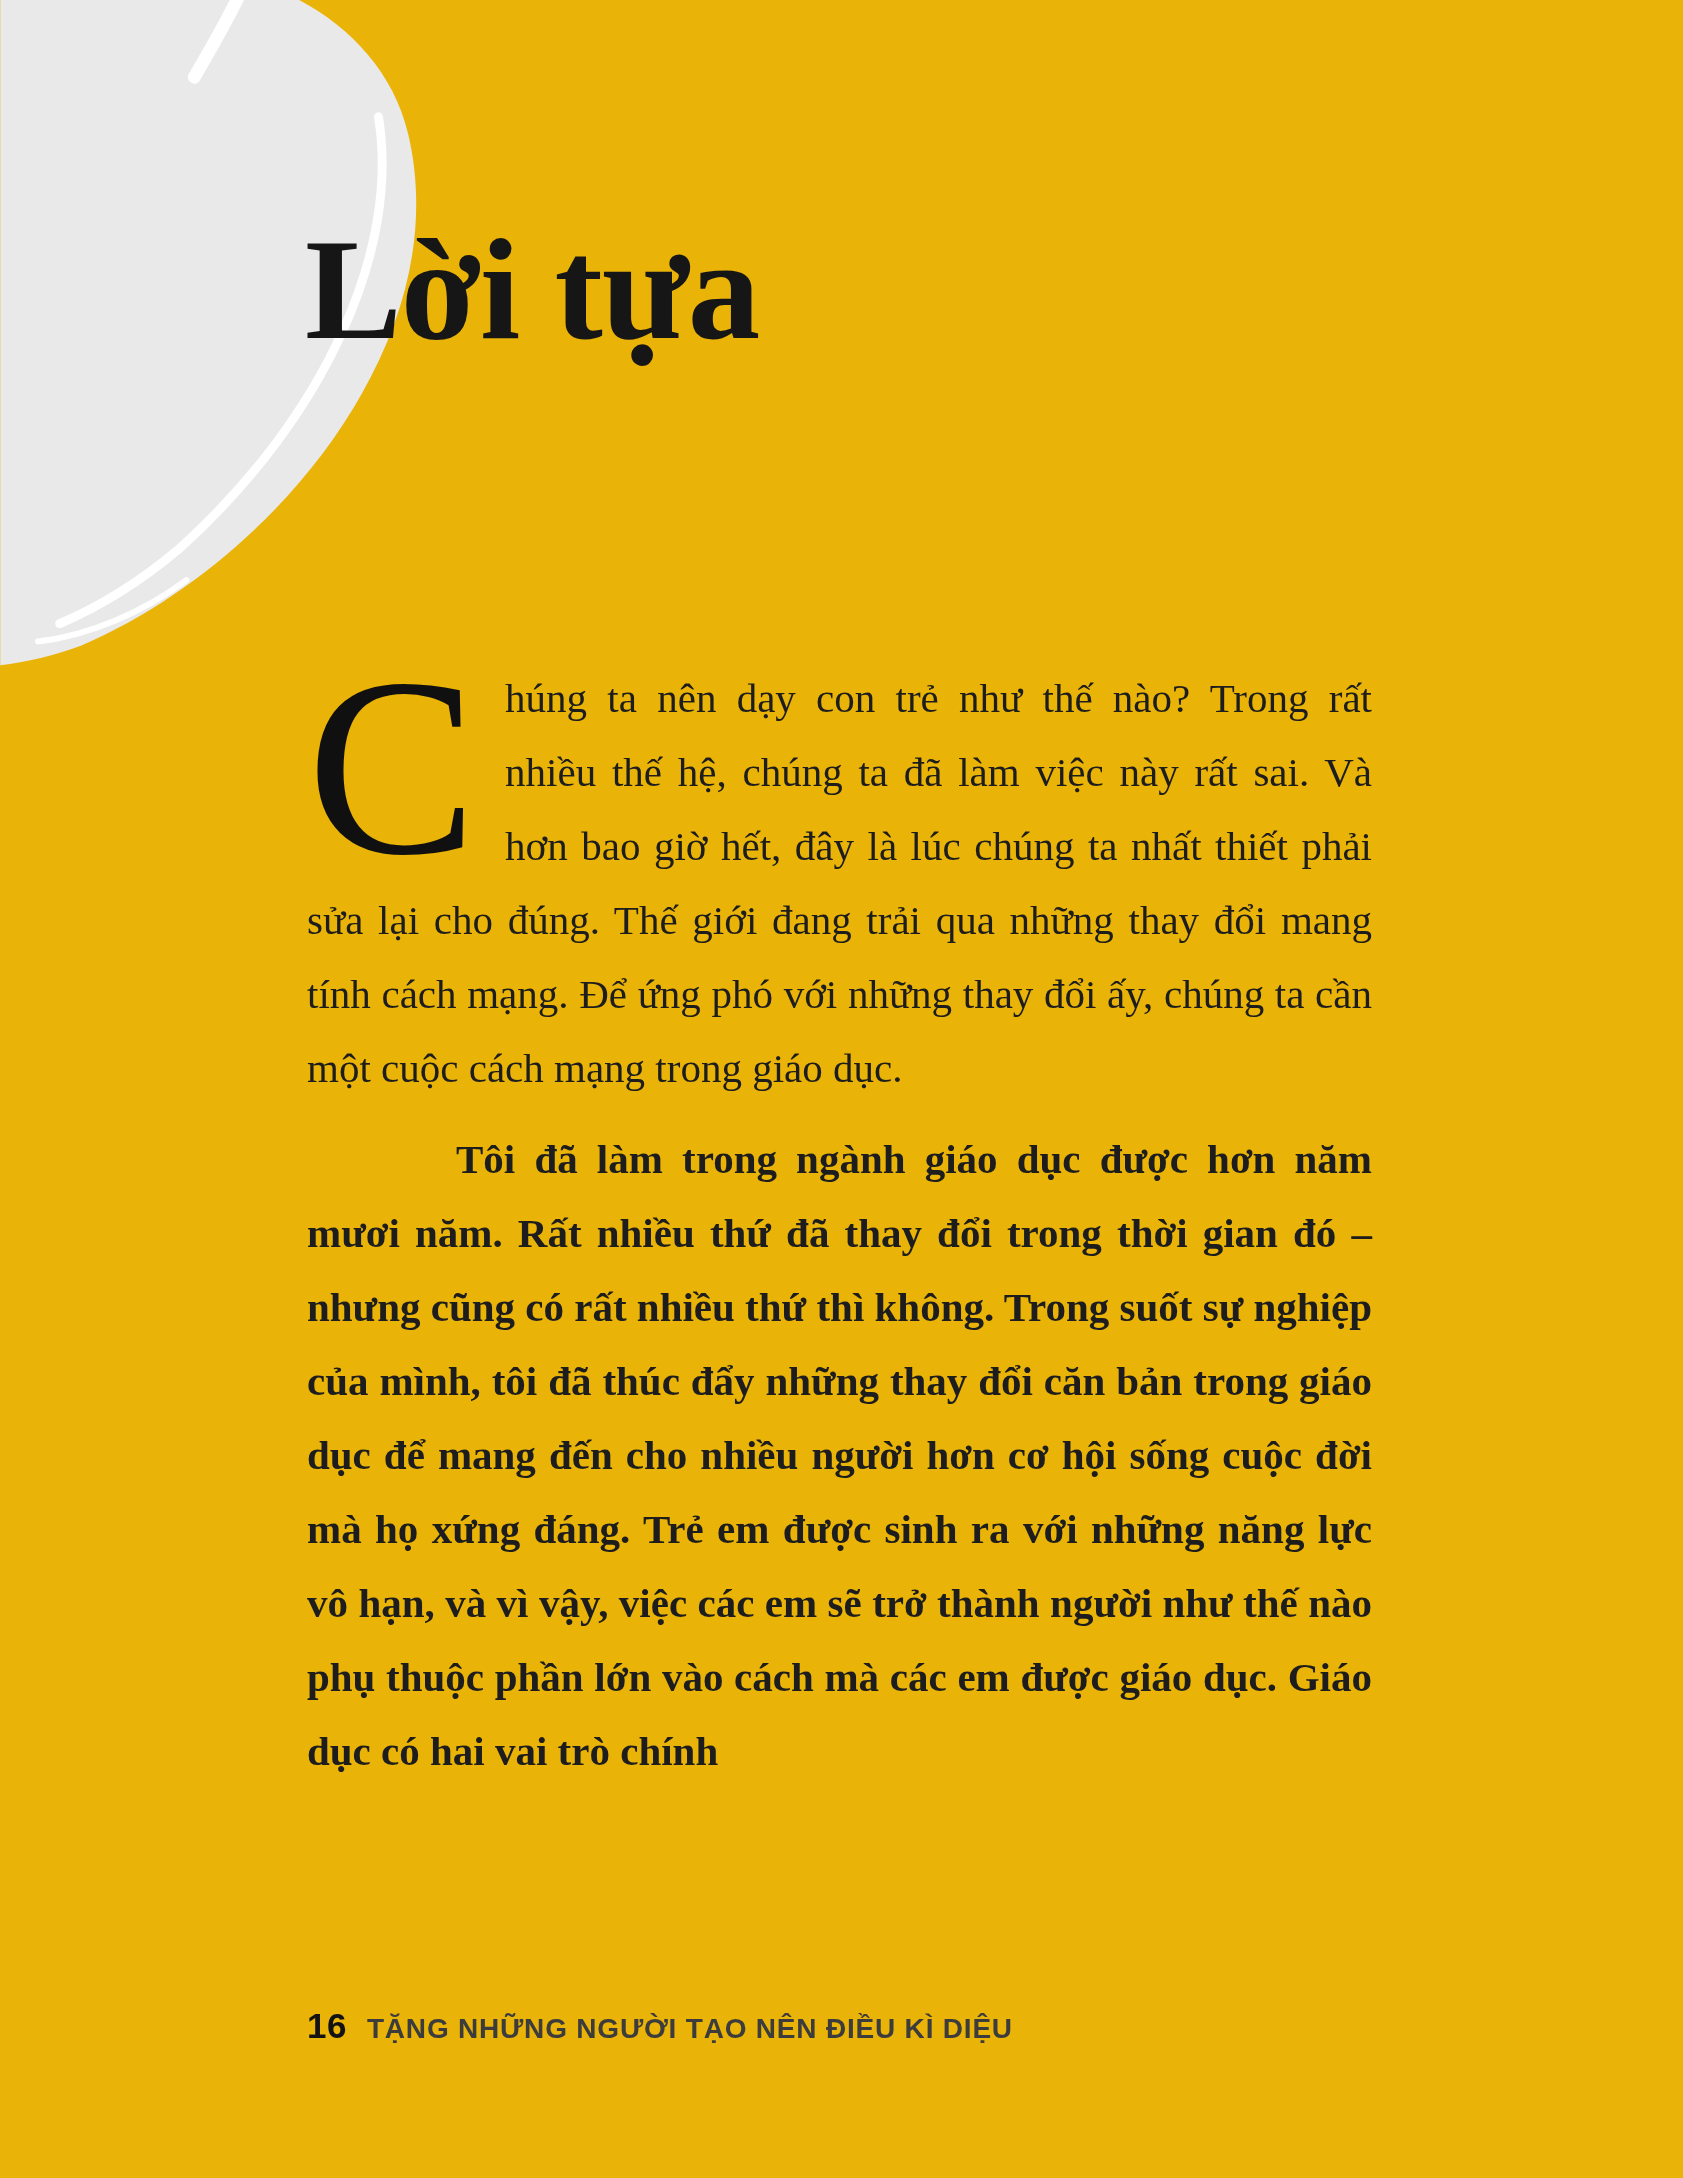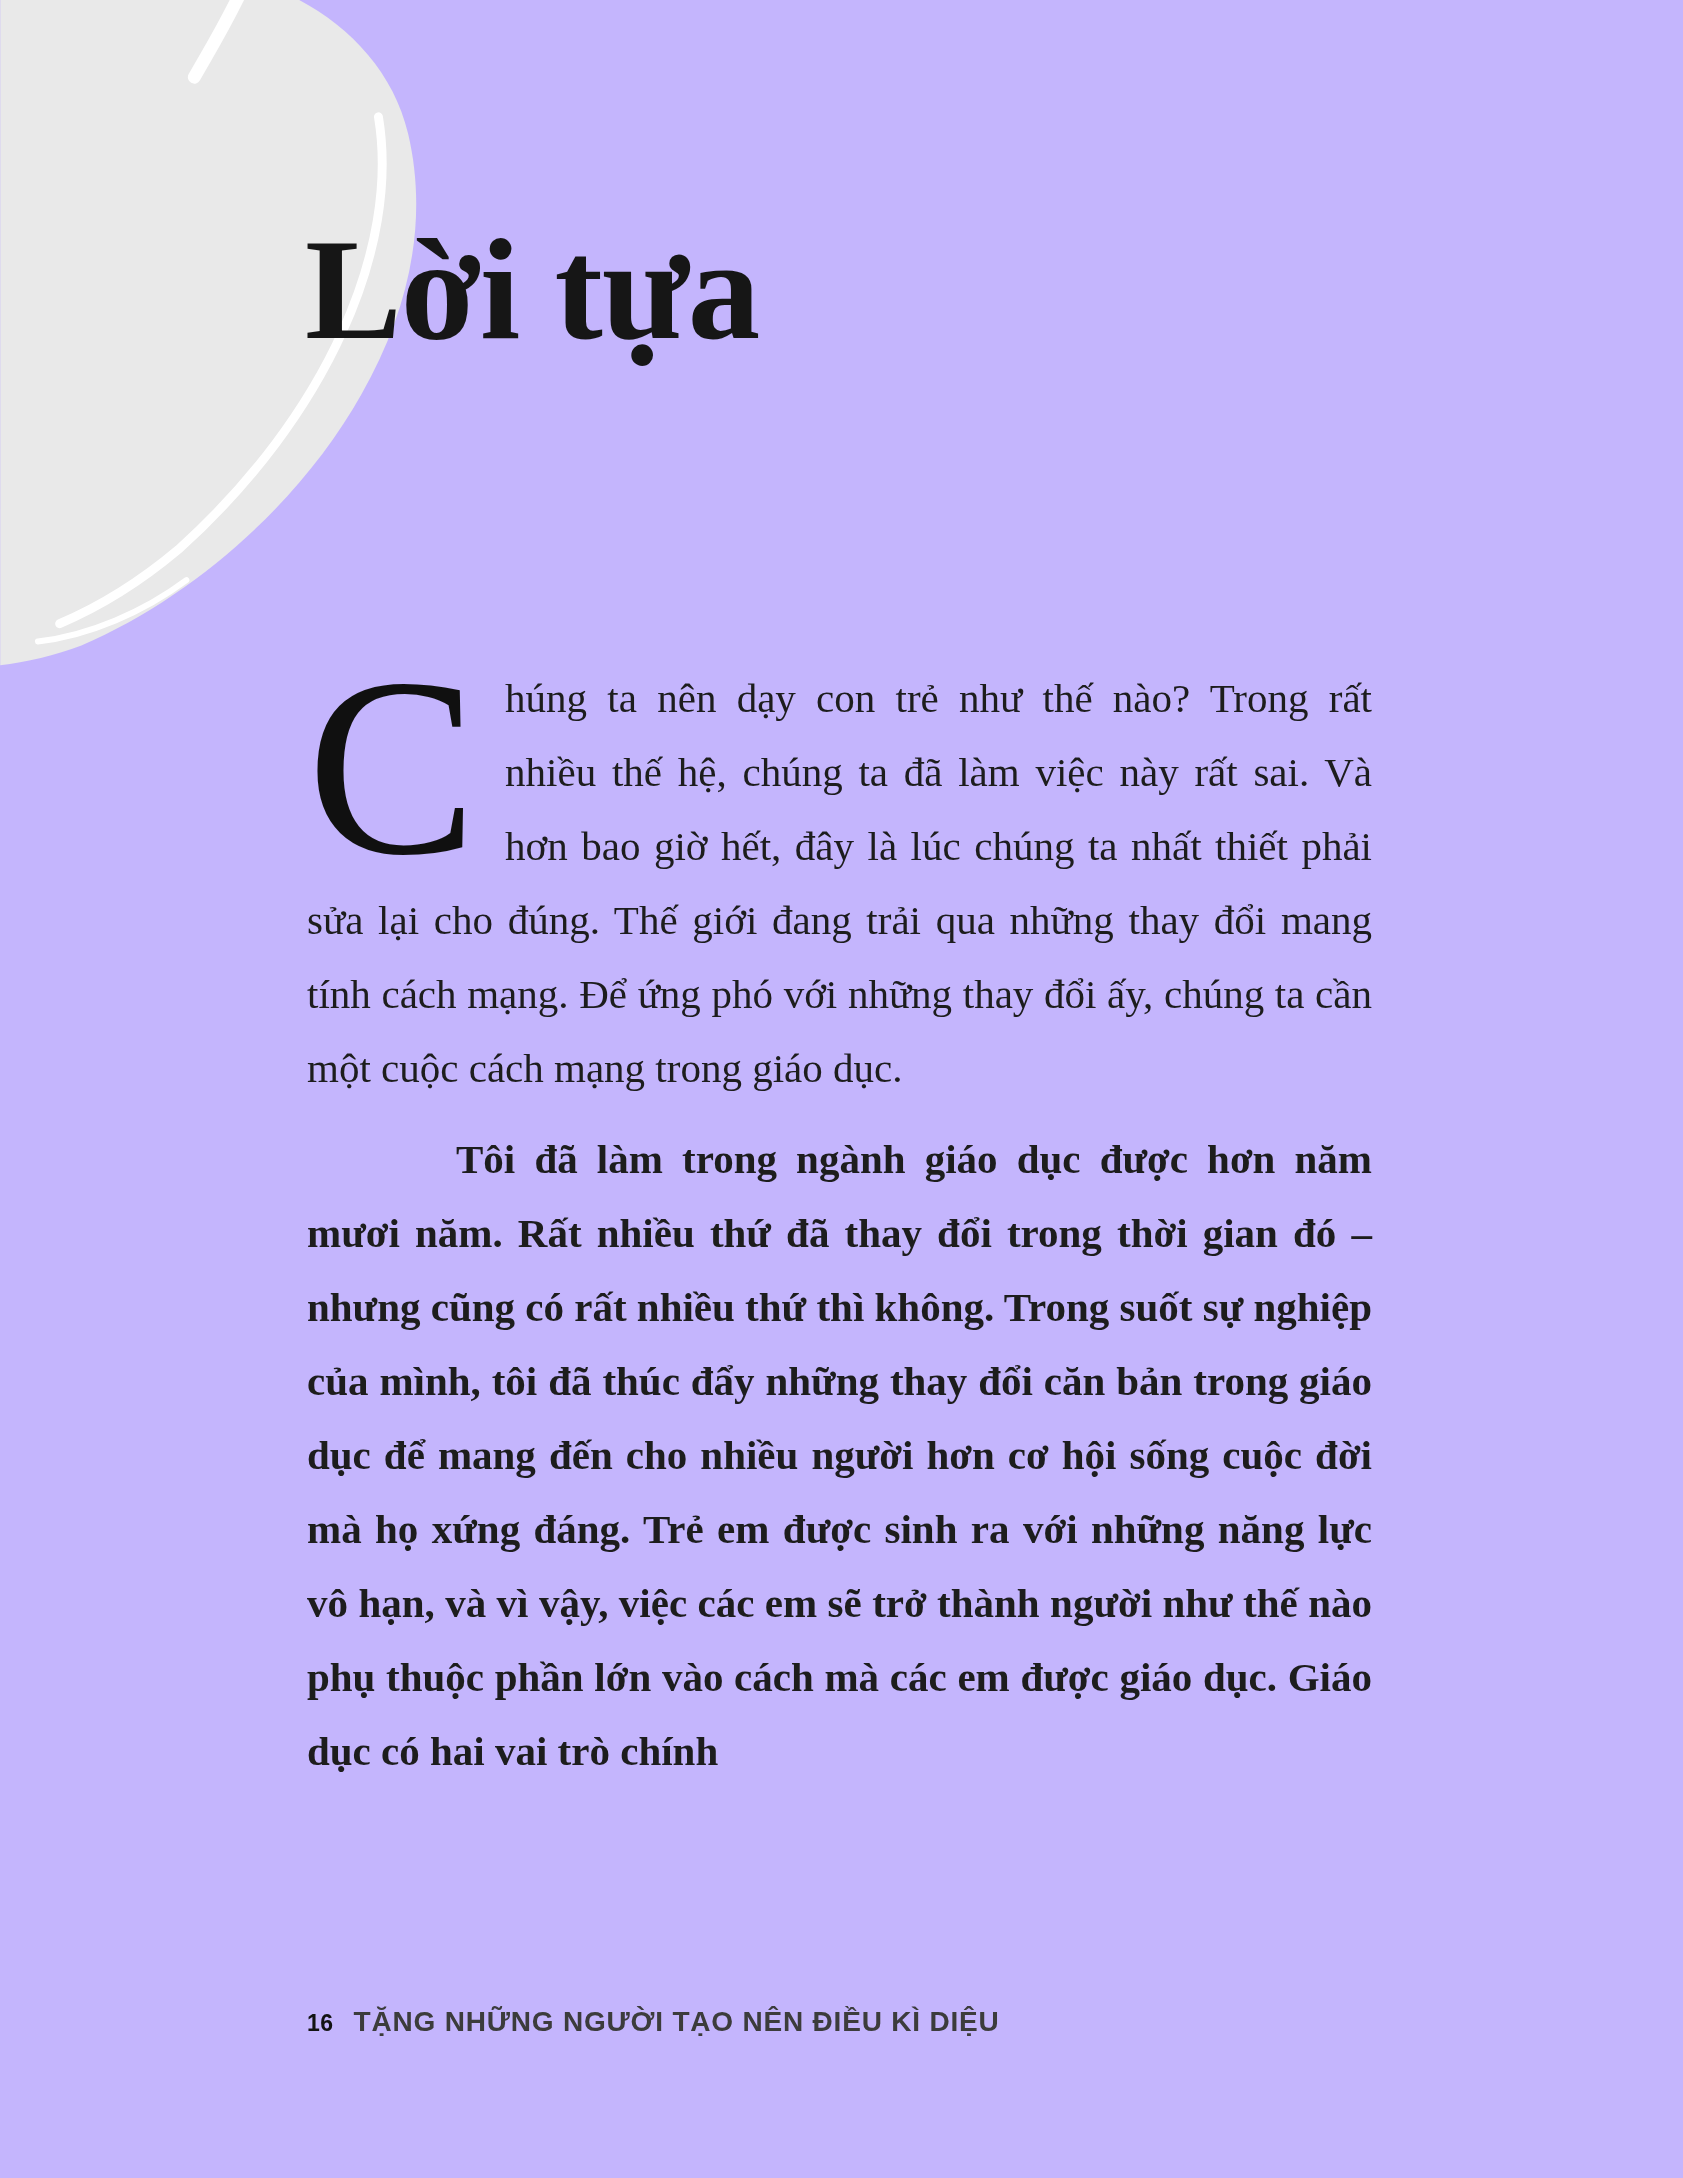--- a/index.html
+++ b/index.html
@@ -4,21 +4,21 @@
 <style>
   html, body {
     margin: 0;
     padding: 0;
     background: #ffffff;
   }
   .page {
     position: relative;
     width: 1683px;
     height: 2178px;
-    background: #c4b5fd;
+    background: #eab308;
     overflow: hidden;
     font-family: "Liberation Serif", "DejaVu Serif", serif;
     color: #1c1c1c;
   }
 
   
   .blob {
     position: absolute;
     top: 0;
     left: 0;
@@ -76,21 +76,21 @@
   .footer {
     position: absolute;
     left: 307px;
     top: 2006px;
     display: flex;
     align-items: baseline;
     gap: 20px;
     font-family: "Liberation Sans", "DejaVu Sans", sans-serif;
   }
   .page-number {
-    font-size: 23px;
+    font-size: 35px;
     font-weight: 700;
     color: #131313;
     letter-spacing: 0.5px;
   }
   .running-title {
     font-size: 28px;
     font-weight: 700;
     color: #3c3c3c;
     letter-spacing: 0.8px;
     text-align: center;

